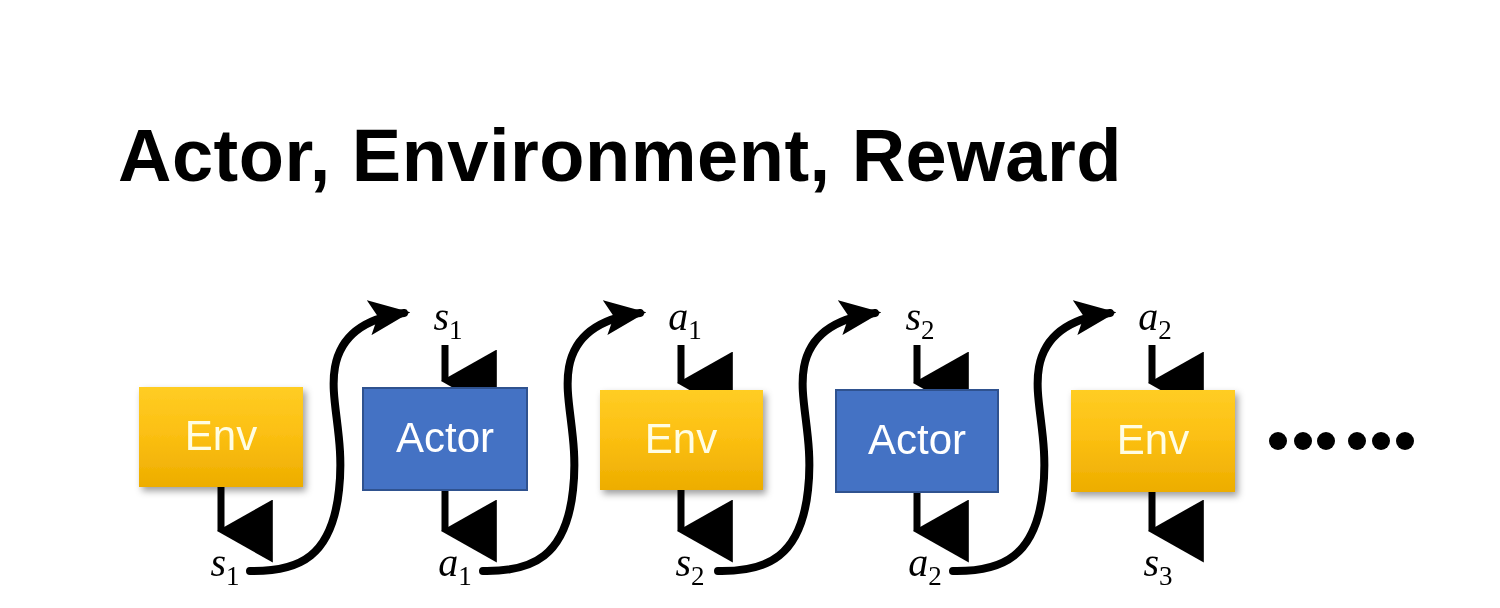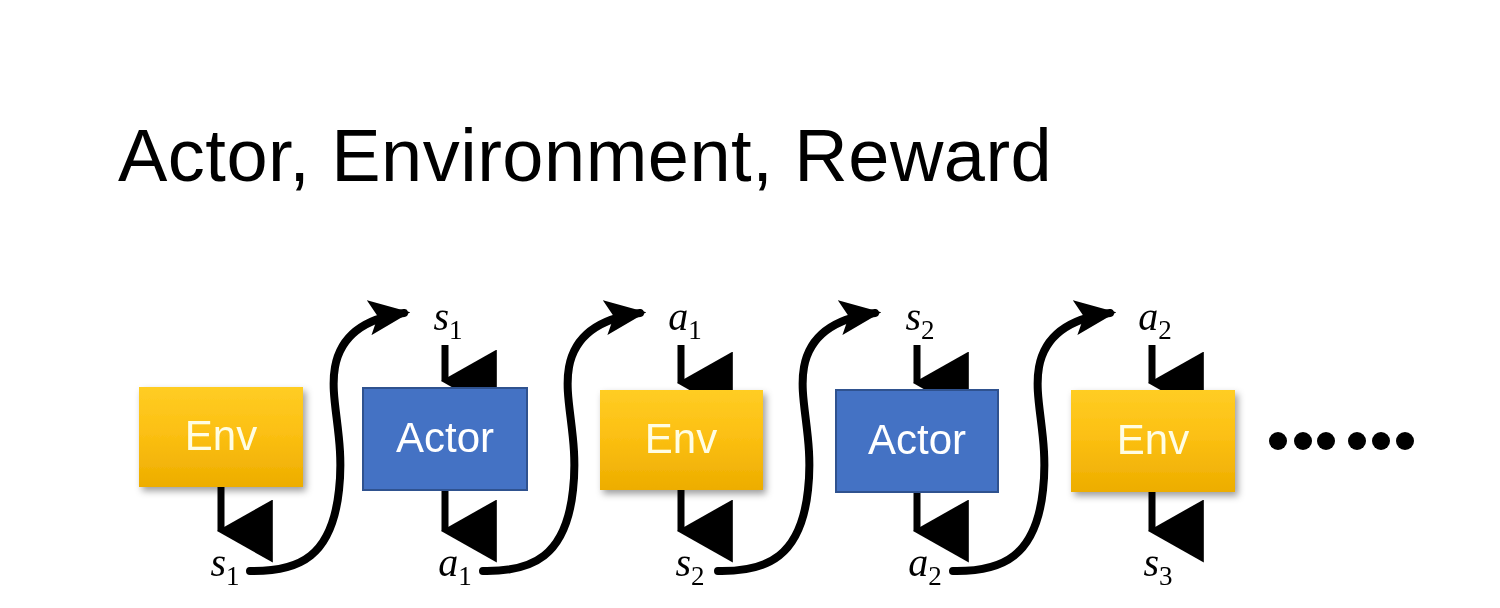--- a/index.html
+++ b/index.html
@@ -18,21 +18,21 @@
     position: relative;
     width: 1500px;
     height: 608px;
     background: #ffffff;
   }
   #slide-title {
     position: absolute;
     left: 118px;
     top: 113px;
     font-family: "Liberation Sans", sans-serif;
-    font-weight: 400;
+    font-weight: 700;
     font-size: 74px;
     line-height: 86px;
     letter-spacing: 0.5px;
     color: #000000;
     white-space: nowrap;
   }
   #diagram {
     position: absolute;
     left: 0;
     top: 0;

